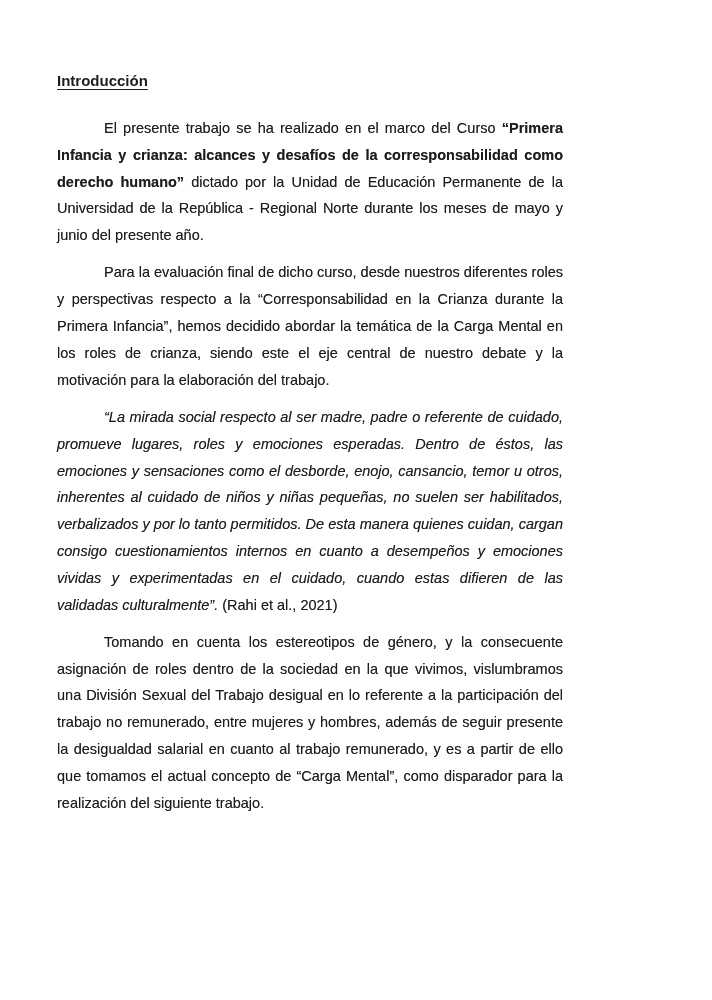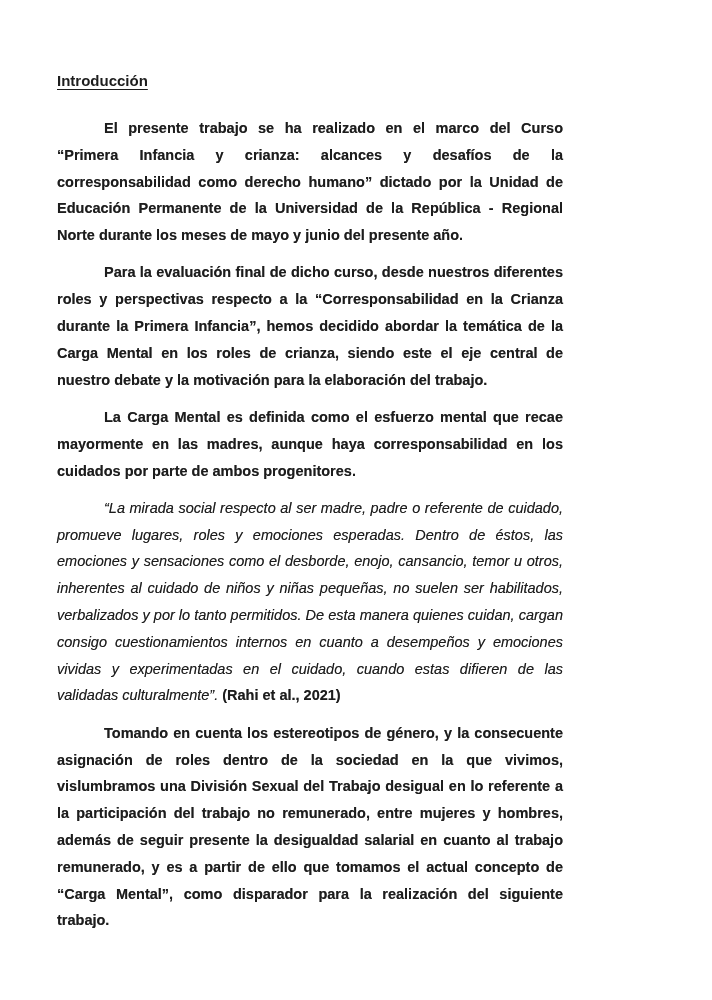--- a/index.html
+++ b/index.html
@@ -37,29 +37,28 @@
   .body-text p{
     margin:0 0 10.5px 0;
     font-size:14.5px;
     line-height:26.8px;
     text-align:justify;
     text-indent:47px;
     color:var(--text-color);
     
     text-shadow:0 0 0.45px rgba(30,30,30,0.55);
   }
-  .seg-normal{ font-style:normal; font-weight:bold; }
+  .seg-normal{ font-style:normal; font-weight:normal; }
   .seg-bold{ font-weight:bold; }
   .seg-italic{ font-style:italic;margin-top:16px; }
 </style>
 </head>
 <body>
 
 <div class="doc-page">
   <h1 class="heading">Introducción</h1>
   <div class="body-text" id="paragraphs">
       <p><span class="seg-normal">El presente trabajo se ha realizado en el marco del Curso </span><span class="seg-bold">“Primera Infancia y crianza: alcances y desafíos de la corresponsabilidad como derecho humano”</span><span class="seg-normal"> dictado por la Unidad de Educación Permanente de la Universidad de la República - Regional Norte durante los meses de mayo y junio del presente año.</span></p>
       <p><span class="seg-normal">Para la evaluación final de dicho curso, desde nuestros diferentes roles y perspectivas respecto a la “Corresponsabilidad en la Crianza durante la Primera Infancia”, hemos decidido abordar la temática de la Carga Mental en los roles de crianza, siendo este el eje central de nuestro debate y la motivación para la elaboración del trabajo.</span></p>
-      <p><span class="seg-normal">La Carga Mental es definida como el esfuerzo mental que recae mayormente en las madres, aunque haya corresponsabilidad en los cuidados por parte de ambos progenitores.</span></p>
       <p><span class="seg-italic">“La mirada social respecto al ser madre, padre o referente de cuidado, promueve lugares, roles y emociones esperadas. Dentro de éstos, las emociones y sensaciones como el desborde, enojo, cansancio, temor u otros, inherentes al cuidado de niños y niñas pequeñas, no suelen ser habilitados, verbalizados y por lo tanto permitidos. De esta manera quienes cuidan, cargan consigo cuestionamientos internos en cuanto a desempeños y emociones vividas y experimentadas en el cuidado, cuando estas difieren de las validadas culturalmente”.</span><span class="seg-normal"> (Rahi et al., 2021)</span></p>
       <p><span class="seg-normal">Tomando en cuenta los estereotipos de género, y la consecuente asignación de roles dentro de la sociedad en la que vivimos, vislumbramos una División Sexual del Trabajo desigual en lo referente a la participación del trabajo no remunerado, entre mujeres y hombres, además de seguir presente la desigualdad salarial en cuanto al trabajo remunerado, y es a partir de ello que tomamos el actual concepto de “Carga Mental”, como disparador para la realización del siguiente trabajo.</span></p>
     </div>
 </div>
 
 </body></html>

